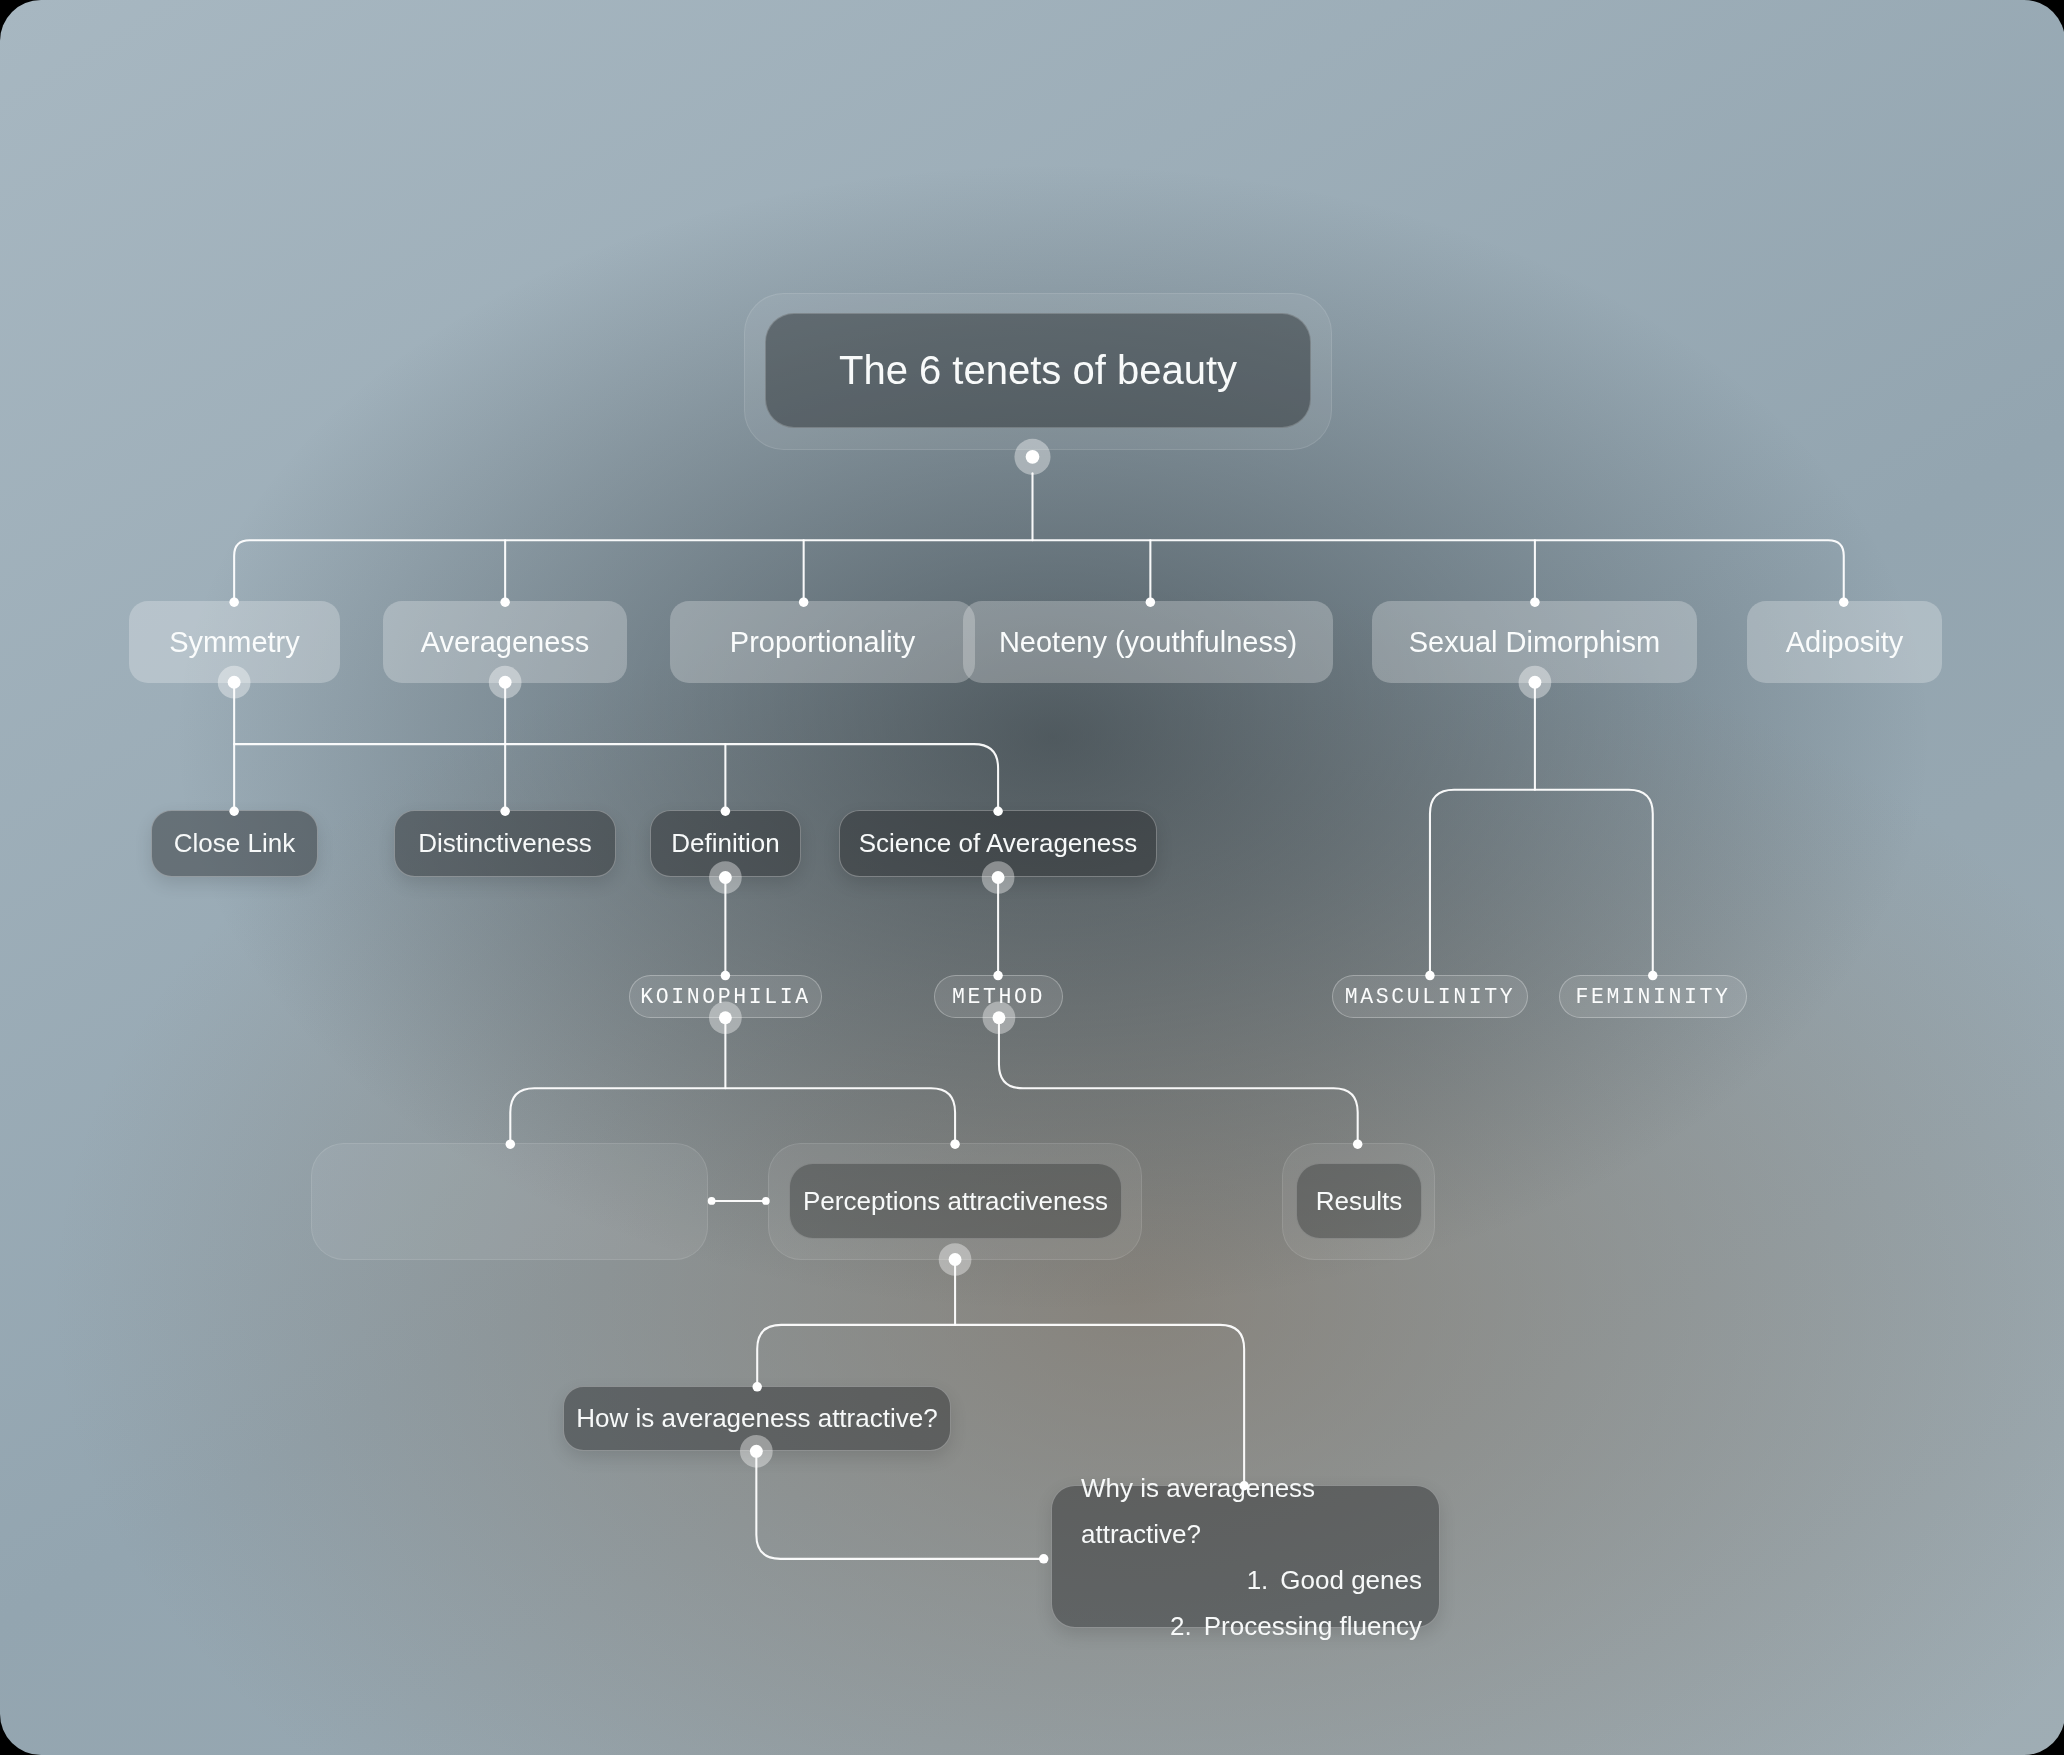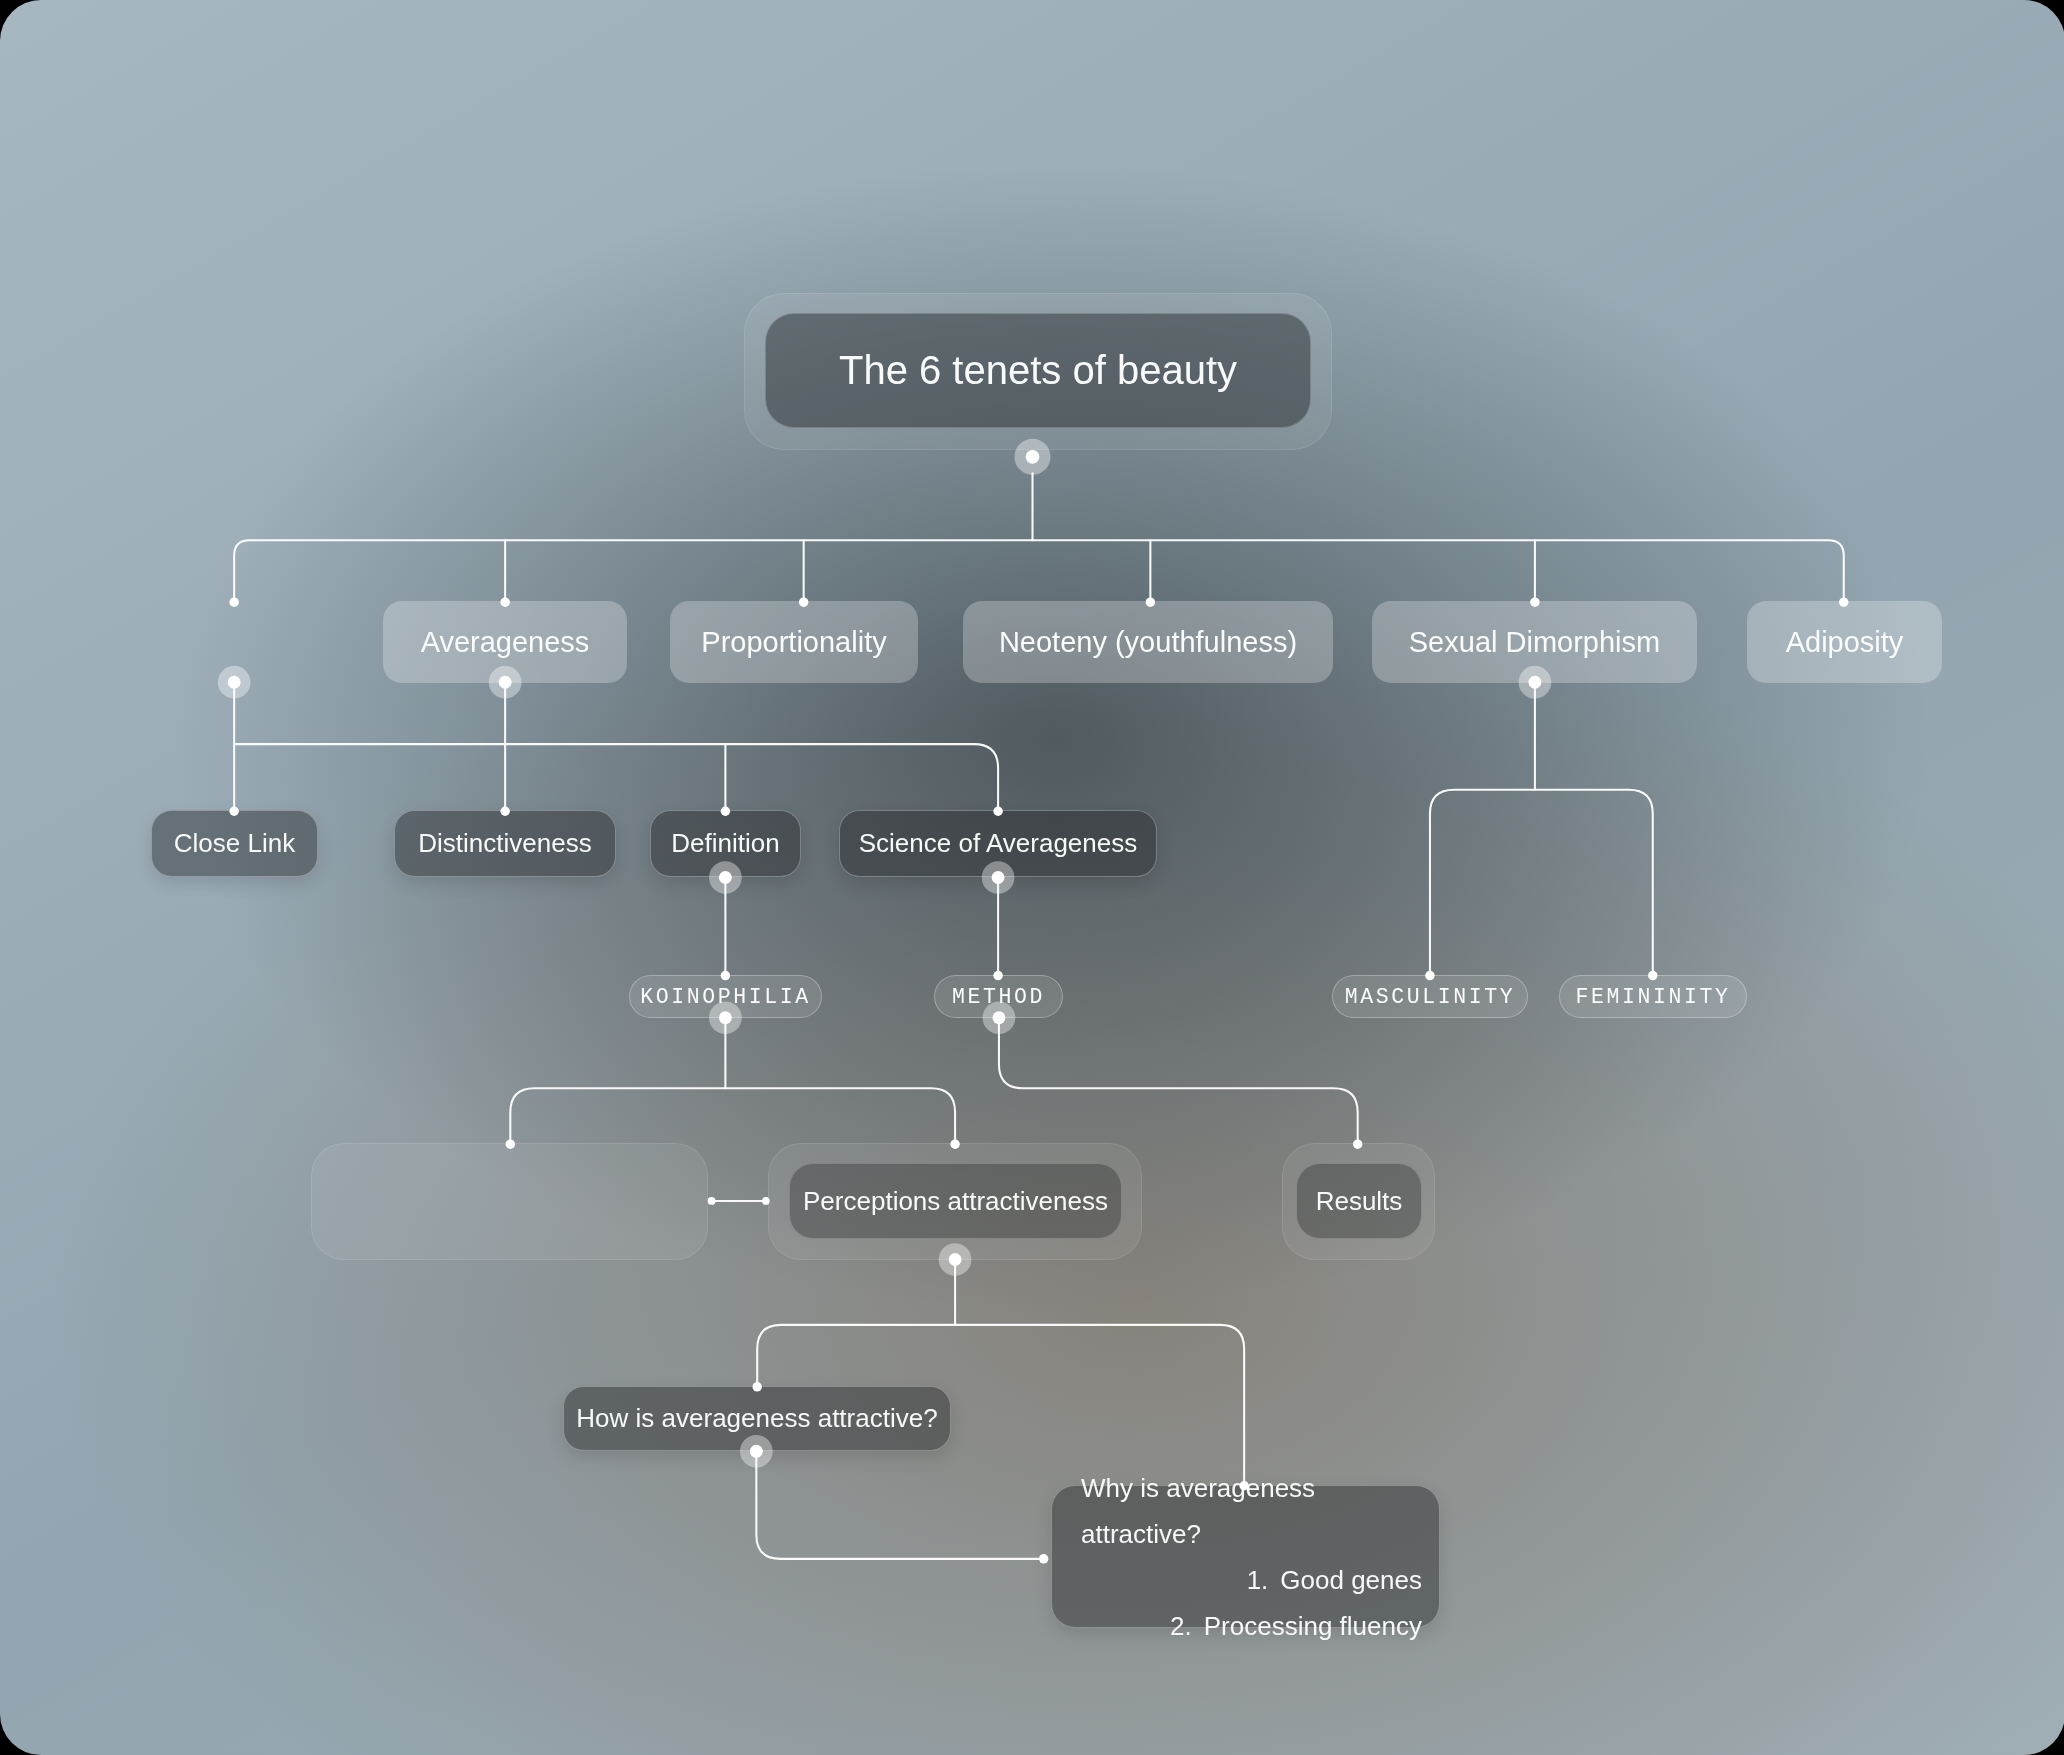--- a/index.html
+++ b/index.html
@@ -56,22 +56,23 @@
 </style>
 </head>
 <body>
 
 <div class="canvas">
 
 
   <div class="node-outer root-outer" style="left:744px;top:293px;width:588px;height:157px;"></div>
   <div class="node-inner root-inner" style="left:765px;top:313px;width:546px;height:115px;">The 6 tenets of beauty</div>
 
+  <div class="node node-light" style="left:129px;top:601px;width:211px;height:82px;">Symmetry</div>
   <div class="node node-light" style="left:383px;top:601px;width:244px;height:82px;">Averageness</div>
-  <div class="node node-light" style="left:670px;top:601px;width:248px;height:82px;">Proportionality</div>
+  <div class="node node-light" style="left:670px;top:601px;width:305px;height:82px;">Proportionality</div>
   <div class="node node-light" style="left:963px;top:601px;width:370px;height:82px;">Neoteny (youthfulness)</div>
   <div class="node node-light" style="left:1372px;top:601px;width:325px;height:82px;">Sexual Dimorphism</div>
   <div class="node node-light" style="left:1747px;top:601px;width:195px;height:82px;">Adiposity</div>
 
   <div class="node node-dark" style="left:151px;top:810px;width:167px;height:67px;">Close Link</div>
   <div class="node node-dark" style="left:394px;top:810px;width:222px;height:67px;">Distinctiveness</div>
   <div class="node node-dark" style="left:650px;top:810px;width:151px;height:67px;">Definition</div>
   <div class="node node-dark" style="left:839px;top:810px;width:318px;height:67px;">Science of Averageness</div>
 
   <div class="node pill" style="left:629px;top:975px;width:193px;height:43px;">KOINOPHILIA</div>

